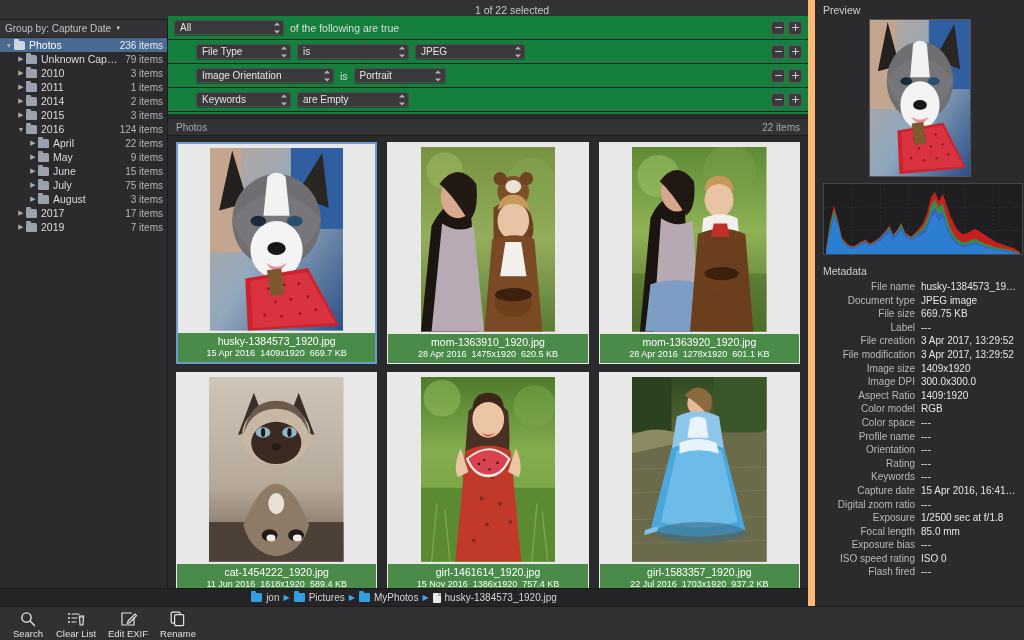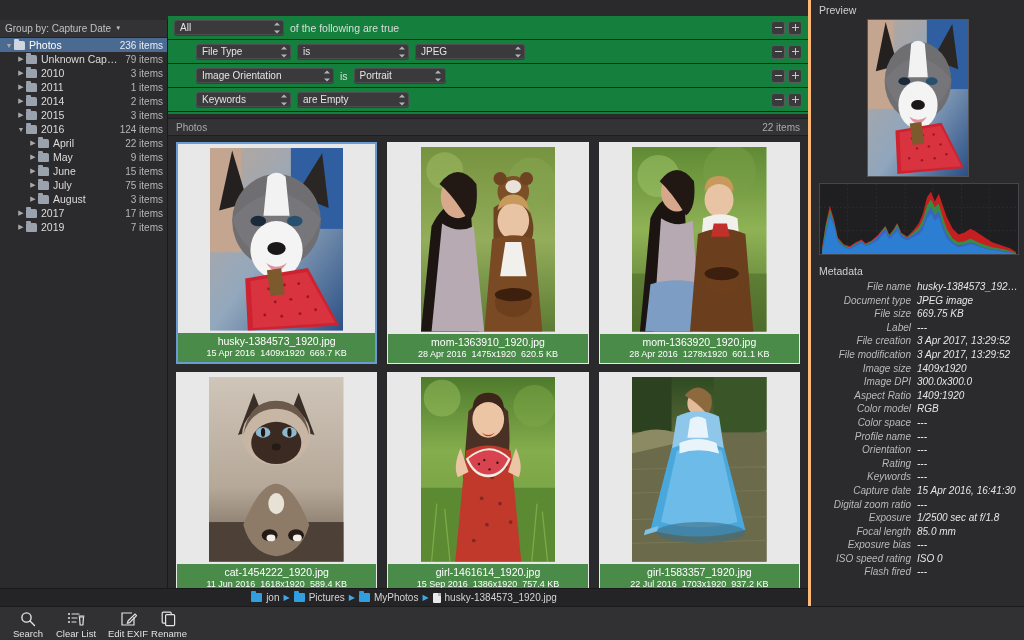--- a/index.html
+++ b/index.html
@@ -136,34 +136,34 @@
   .caption{
     background:#4a8b4a; color:#fff; text-align:center;
     padding:2px 2px 3px; line-height:1.25; flex:0 0 auto;
   }
   .cap-name{ font-size:10.5px; }
   .cap-meta{ font-size:9px; }
 
   
   .inspector{
     position:absolute; left:808px; top:0; width:216px; height:606px;
-    background:#2b2b2d; border-left:3px solid #fdba74; overflow:hidden;
+    background:#2b2b2d; border-left:7px solid #fdba74; overflow:hidden;
   }
   .secttitle{ font-size:10.5px; color:#cfcfcf; padding:4px 0 3px 8px; }
   .previewbox{ display:flex; justify-content:center; padding:0 0 6px; }
   .previewimg{
     width:102px; height:158px; border:1px solid #555; display:block;
   }
   .histbox{ padding:0 8px 6px; }
   .hist{
     width:200px; height:72px; background:#1f1f21; border:1px solid #46464a;
     display:block;
   }
   .meta{ padding:0 6px; }
-  .mrow{ display:flex; align-items:baseline; line-height:13.6px;font-style:italic; }
+  .mrow{ display:flex; align-items:baseline; line-height:13.6px; }
   .mlabel{
     flex:0 0 100px; text-align:right; padding-right:6px;
     font-size:10px; color:#b9b9bb; white-space:nowrap;
   }
   .mval{ flex:1 1 auto; font-size:10px; color:#e6e6e8; white-space:nowrap;
          overflow:hidden; text-overflow:ellipsis; }
 
   
   .breadcrumb{
     position:absolute; left:0; top:588px; width:808px; height:18px;
@@ -195,20 +195,27 @@
     color:#e0e0e2;
   }
   .tbicon{ height:17px; display:flex; align-items:center; justify-content:center; }
   .tblabel{ font-size:9.5px; margin-top:1px; }
 </style>
 </head>
 <body>
 
 <div class="app">
 
+  <div class="topbar">
+    <div class="sel">1 of 22 selected</div>
+    <div class="sortby">
+      <span>Sort by Date</span>
+      <span class="caret">▼</span>
+    </div>
+  </div>
 
   <div class="sidebar">
     <div class="groupby">
       <span>Group by: Capture Date</span>
       <span class="caret">▼</span>
     </div>
     <div class="tree" id="tree">
         <div class="trow lvl0 sel">
           <span class="disc">▼</span>
           <span class="folder"></span>
@@ -609,21 +616,21 @@
     <g fill="#2b1a16">
               <circle cx="44" cy="66" r="0.9"></circle>
               <circle cx="52" cy="70" r="0.9"></circle>
     <circle cx="58" cy="65" r="0.9"></circle>
               <circle cx="48" cy="63" r="0.9"></circle>
             </g>
           </svg>
         </div>
         <div class="caption">
           <div class="cap-name">girl-1461614_1920.jpg</div>
-          <div class="cap-meta"><span>15 Sep 2016</span>&nbsp;&nbsp;<span>1386x1920</span>&nbsp;&nbsp;<span>757.4 KB</span></div>
+          <div class="cap-meta"><span>15 Nov 2016</span>&nbsp;&nbsp;<span>1386x1920</span>&nbsp;&nbsp;<span>757.4 KB</span></div>
         </div>
       </div>
       <div class="cell">
         <div class="thumbwrap">
           <svg class="thumb" viewBox="0 0 102 140" preserveAspectRatio="xMidYMid meet">
     <defs>
               <linearGradient id="g6" x1="0" y1="0" x2="0" y2="1">
       <stop offset="0" stop-color="#2f4a22"></stop>
                 <stop offset=".34" stop-color="#5d6b3a"></stop>
       <stop offset=".42" stop-color="#4e5a3e"></stop>
@@ -874,21 +881,21 @@
     <div class="tbitem" style="left:100px">
       <span class="tbicon">
         <svg width="17" height="16" viewBox="0 0 17 16" fill="none" stroke="#e4e4e6" stroke-width="1.2">
           <path d="M12 2 H2 v12 h12 V6"></path>
           <path d="M8 10 l7 -7 l1.6 1.6 l-7 7 l-2.2 0.6 Z" fill="none"></path>
         </svg>
       </span>
       <span class="tblabel">Edit EXIF</span>
     </div>
 
-    <div class="tbitem" style="left:141px">
+    <div class="tbitem" style="left:150px">
       <span class="tbicon">
         <svg width="16" height="16" viewBox="0 0 16 16" fill="none" stroke="#e4e4e6" stroke-width="1.2">
           <rect x="1.2" y="1.2" width="9" height="11" rx="1"></rect>
           <rect x="4.6" y="3.6" width="9" height="11" rx="1" fill="#313133"></rect>
         </svg>
       </span>
       <span class="tblabel">Rename</span>
     </div>
 
   </div>

